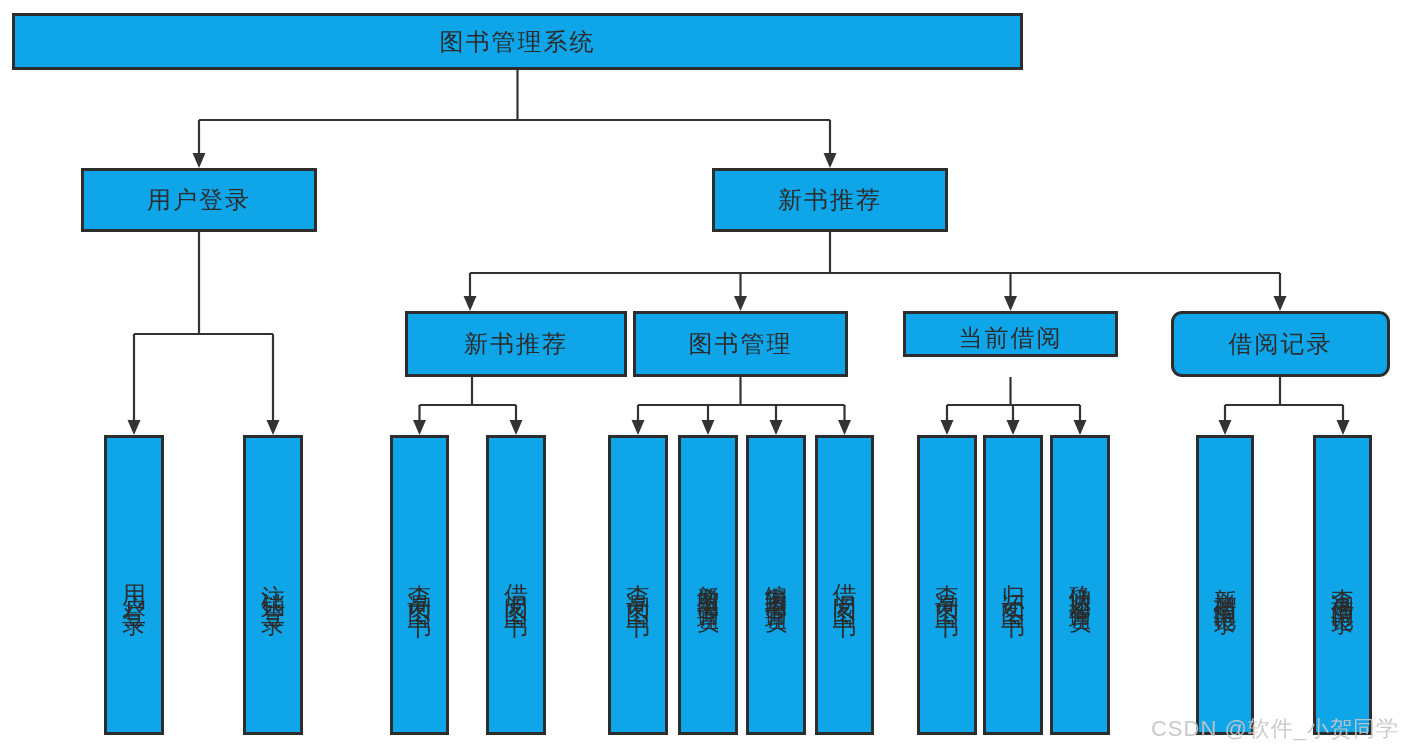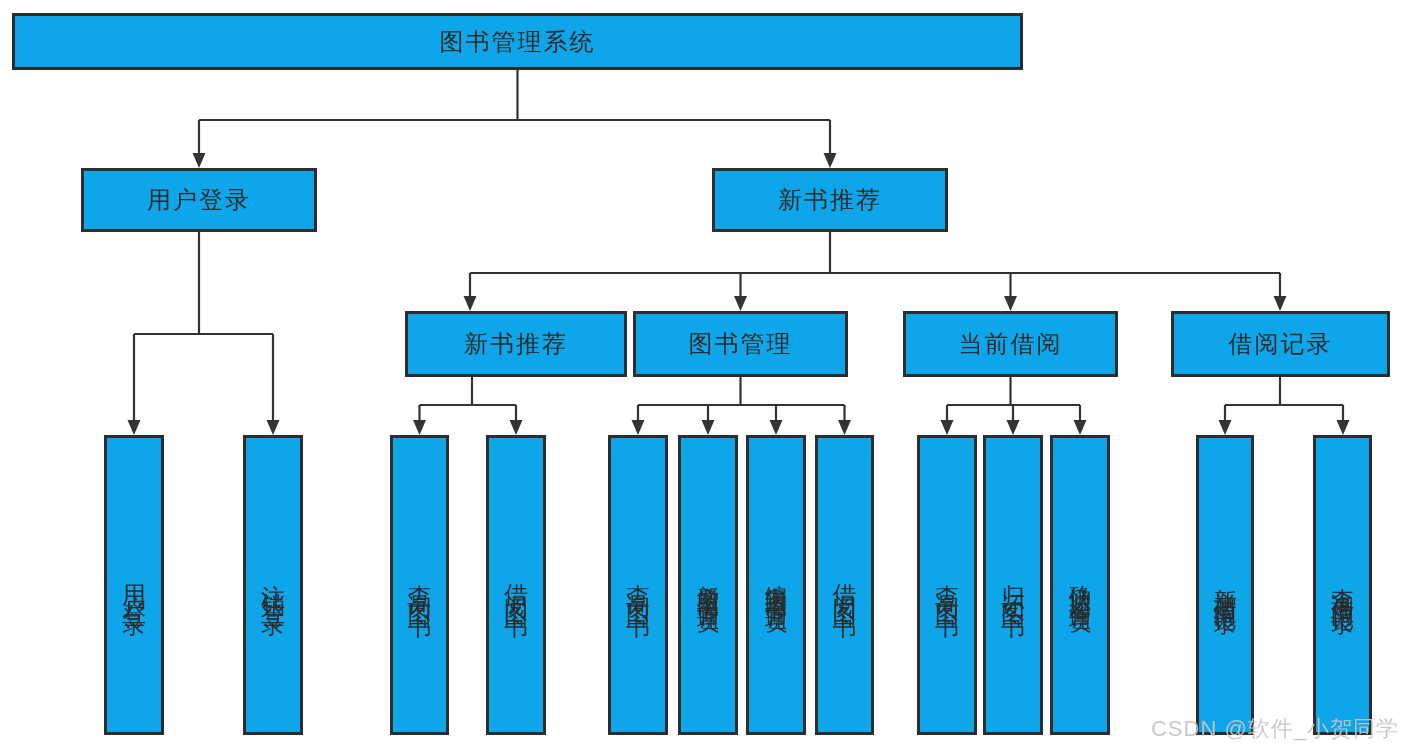--- a/index.html
+++ b/index.html
@@ -75,24 +75,24 @@
   <div class="box" style="left:712px; top:168px; width:236px; height:64px;">
     <span class="h-label">新书推荐</span>
   </div>
 
   <div class="box" style="left:361px; top:311px; width:222px; height:66px;margin-left:44px;">
     <span class="h-label">新书推荐</span>
   </div>
   <div class="box" style="left:633px; top:311px; width:215px; height:66px;">
     <span class="h-label">图书管理</span>
   </div>
-  <div class="box" style="left:903px; top:311px; width:215px; height:66px;">
+  <div class="box" style="left:903px; top:311px; width:215px; height:46px;align-items:flex-end;">
     <span class="h-label">当前借阅</span>
   </div>
-  <div class="box" style="left:1171px; top:311px; width:219px; height:66px;">
+  <div class="box" style="left:1171px; top:311px; width:219px; height:66px;border-radius:11px;">
     <span class="h-label">借阅记录</span>
   </div>
 
   <div class="box leaf" style="left:104px; width:60px;">
     <span class="v-label">用户登录</span>
   </div>
   <div class="box leaf" style="left:243px; width:60px;">
     <span class="v-label">注销登录</span>
   </div>
 

